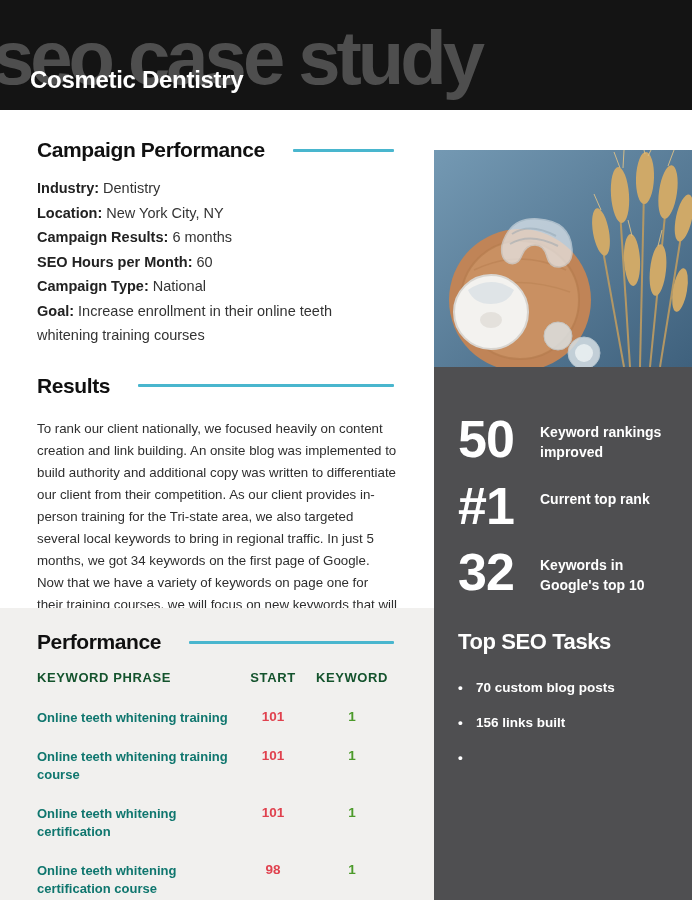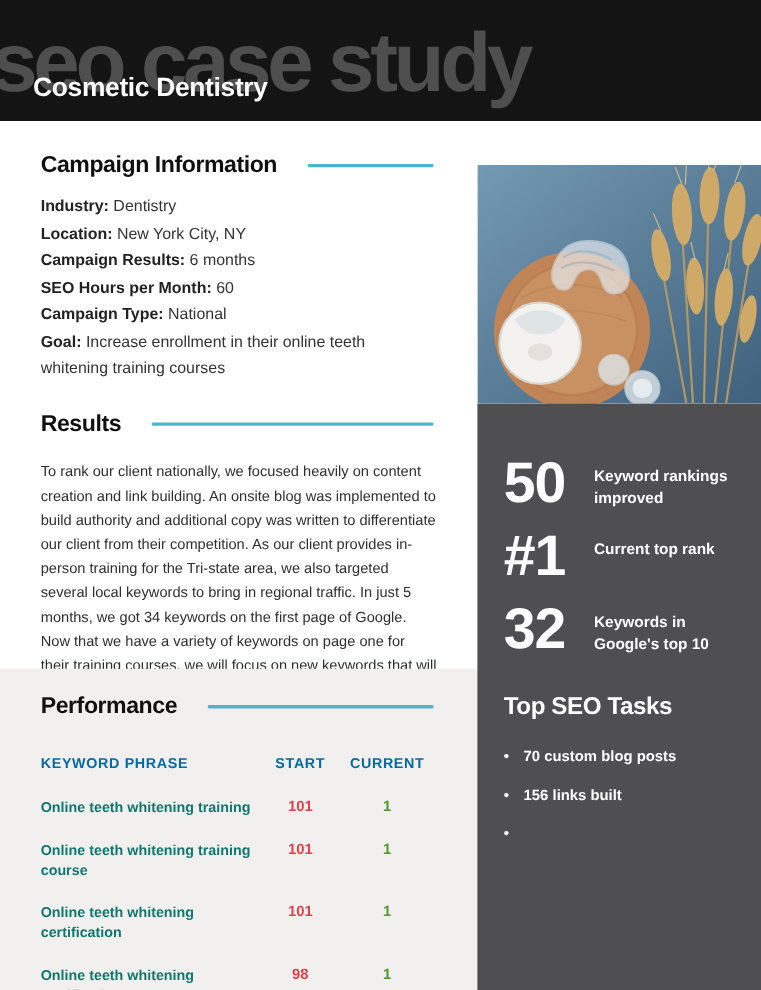--- a/index.html
+++ b/index.html
@@ -52,21 +52,21 @@
   .perf-band {
     position:absolute; left:0; top:608px; width:434px; height:292px;
     background:#f1f0ee; padding:22px 40px 0 37px;
   }
   .perf-table { margin-top:16px; }
   .t-row { display:flex; align-items:flex-start; margin-bottom:21px; }
   .t-kw { flex:1; padding-right:6px; }
   .t-start { width:74px; text-align:center; flex:none; }
   .t-current { width:84px; text-align:center; flex:none; }
   .t-head .t-kw, .t-head .t-start, .t-head .t-current {
-    font-size:13px; font-weight:700; color:#0369a1; letter-spacing:0.6px;margin-top:16px;
+    font-size:13px; font-weight:700; color:#14532d; letter-spacing:0.6px;
   }
   .t-head { margin-bottom:24px; }
   .t-body .t-kw { font-size:13px; font-weight:700; color:#0f766e; line-height:18px; }
   .num-start { font-size:13.5px; font-weight:700; color:#e0414e; }
   .num-current { font-size:13.5px; font-weight:700; color:#4c9a2a; }
 
   
   .right-col {
     position:absolute; left:434px; top:150px; width:258px; height:750px;
     display:flex; flex-direction:column;
@@ -96,21 +96,21 @@
 
   <div class="header">
     <div class="watermark">seo case study</div>
     <div class="header-title">Cosmetic Dentistry</div>
   </div>
 
   <div class="left-col">
 
     <div>
       <div class="section-head">
-        <h2>Campaign Information</h2>
+        <h2>Campaign Performance</h2>
         <div class="accent-line"></div>
       </div>
       <div class="campaign-fields">
         <div class="field-row">
           <span class="field-label">Industry:</span>
           <span class="field-value">Dentistry</span>
         </div>
         <div class="field-row">
           <span class="field-label">Location:</span>
           <span class="field-value">New York City, NY</span>
@@ -146,21 +146,21 @@
 
   <div class="perf-band">
     <div class="section-head">
       <h2>Performance</h2>
       <div class="accent-line"></div>
     </div>
     <div class="perf-table">
       <div class="t-row t-head">
         <div class="t-kw">KEYWORD PHRASE</div>
         <div class="t-start">START</div>
-        <div class="t-current">CURRENT</div>
+        <div class="t-current">KEYWORD</div>
       </div>
       <div class="t-body">
         <div class="t-row">
           <div class="t-kw">Online teeth whitening training</div>
           <div class="t-start num-start">101</div>
           <div class="t-current num-current">1</div>
         </div>
         <div class="t-row">
           <div class="t-kw">Online teeth whitening training course</div>
           <div class="t-start num-start">101</div>

